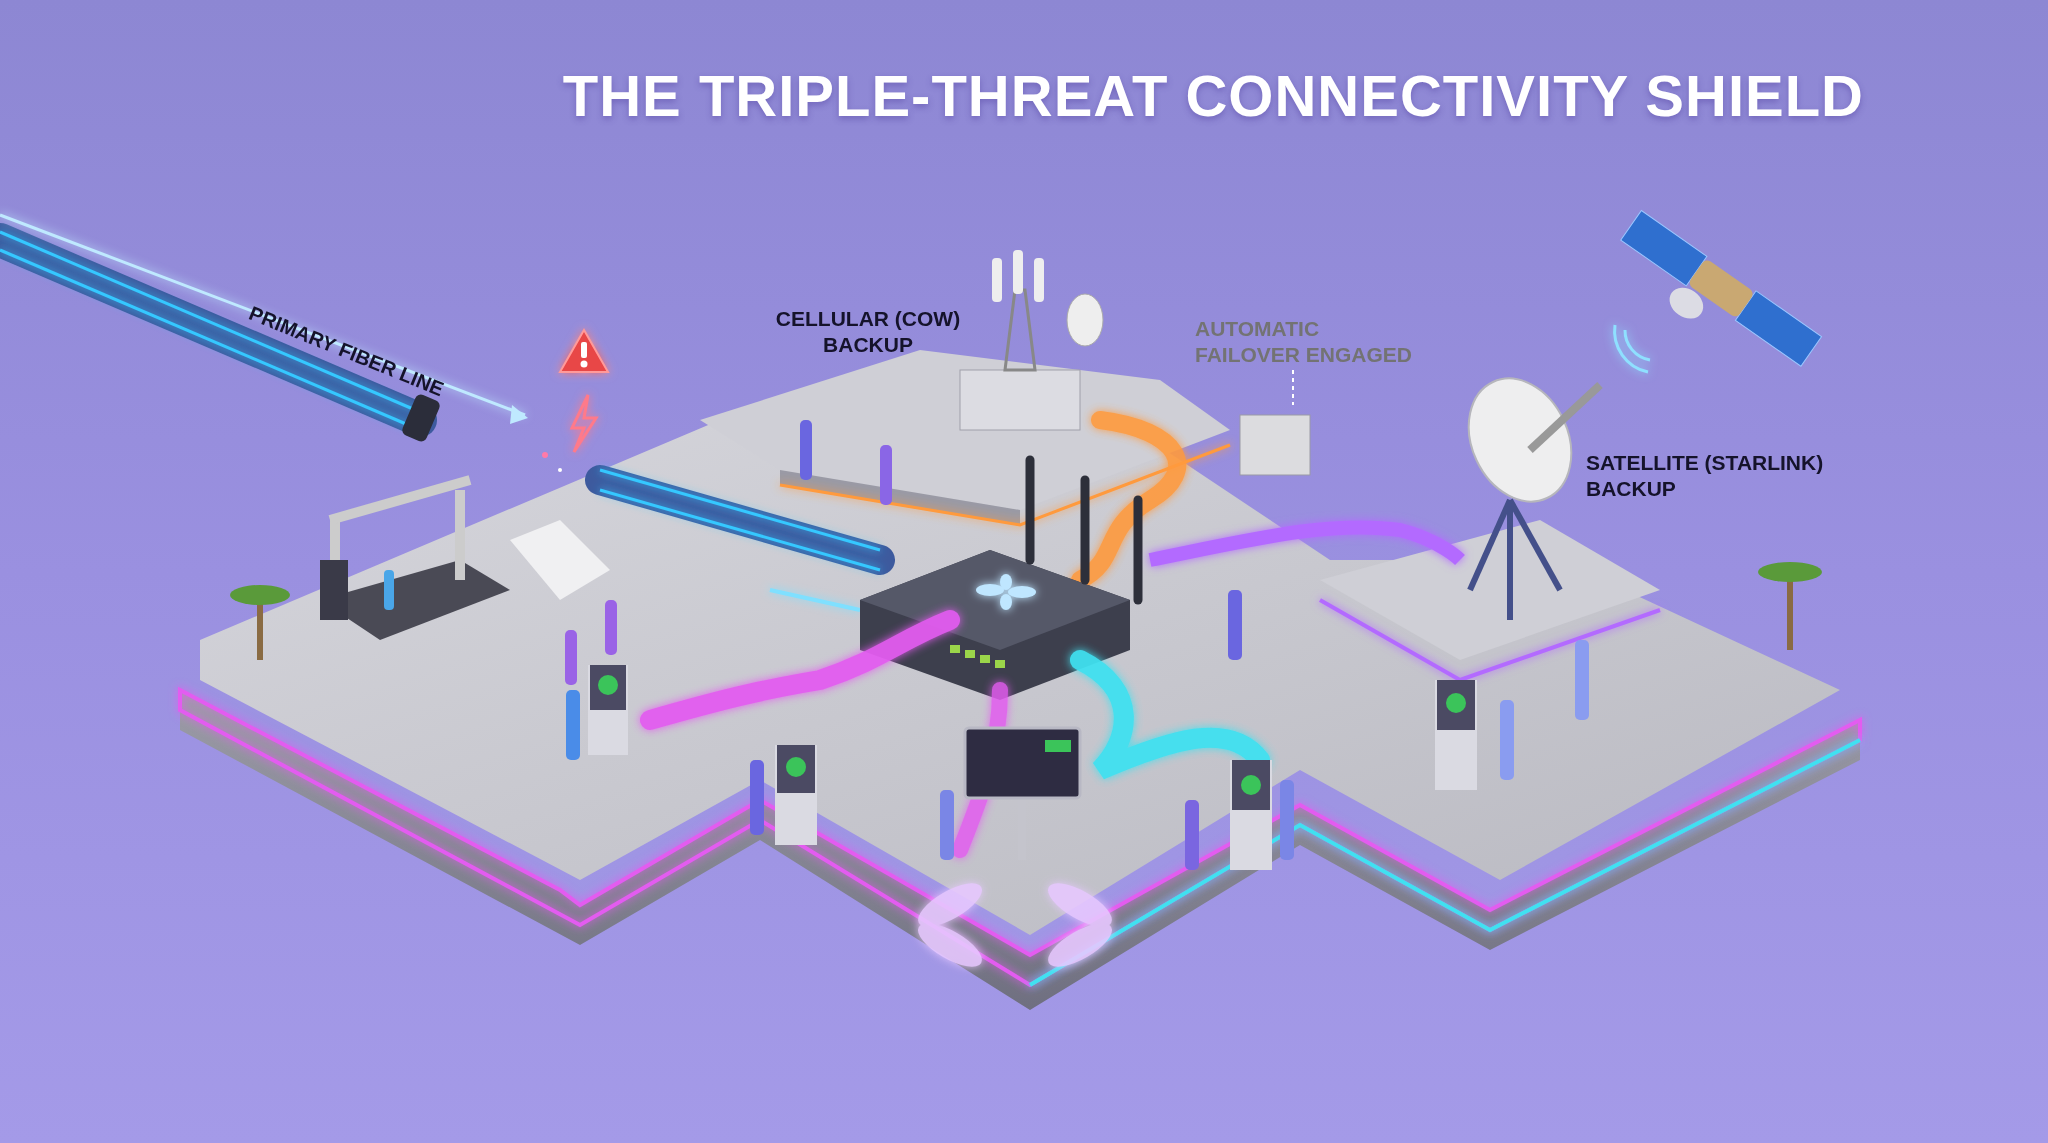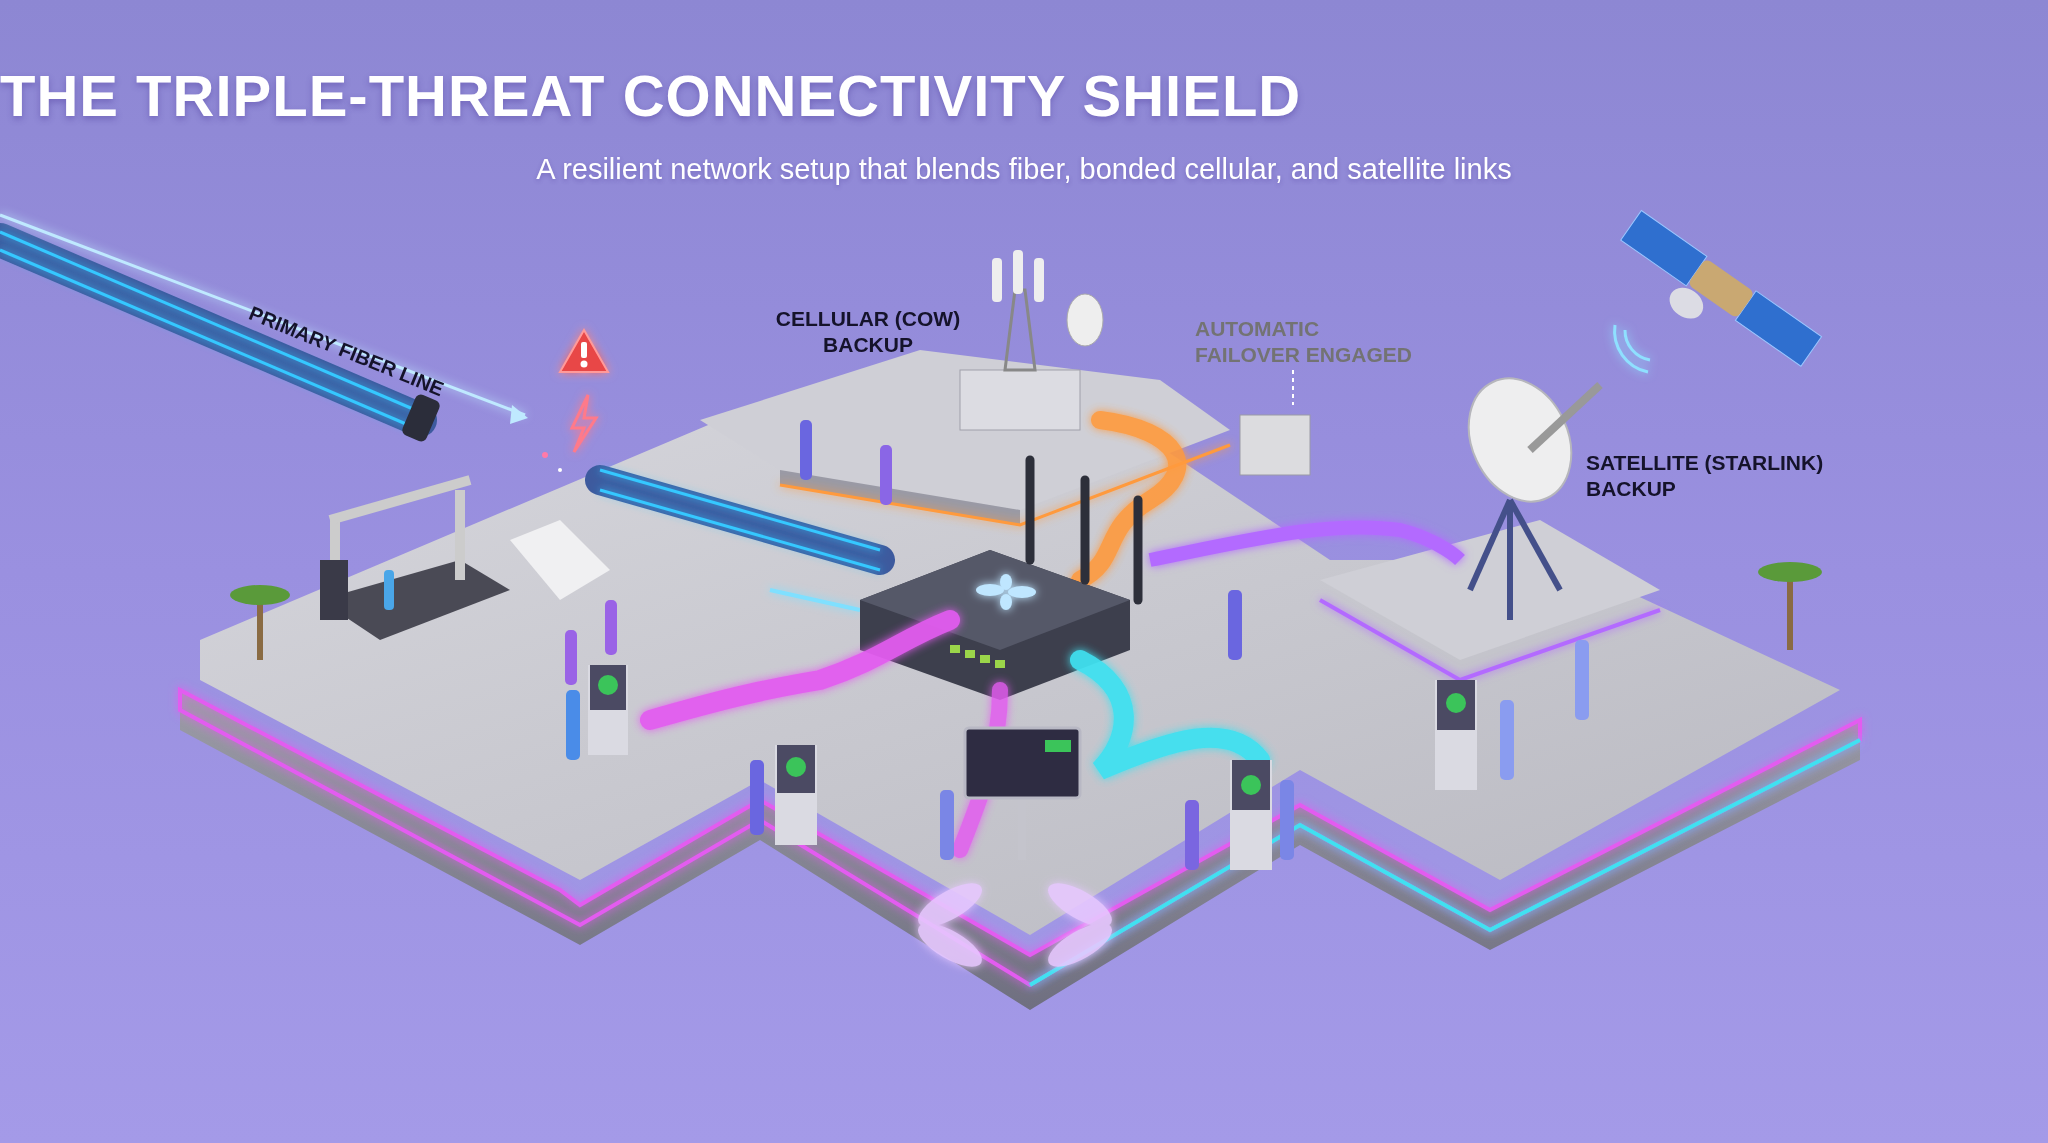--- a/index.html
+++ b/index.html
@@ -1,18 +1,18 @@
 <!DOCTYPE html>
 <html><head>
 <meta charset="utf-8">
 <style>
   html,body{margin:0;padding:0;}
   body{width:2048px;height:1143px;overflow:hidden;background:linear-gradient(180deg,#8d87d3 0%,#9a90e0 50%,#a49ae8 100%);font-family:"Liberation Sans",sans-serif;position:relative;}
   .abs{position:absolute;}
-  .title{left:0;width:1864px;top:62px;text-align:left;color:#fff;font-weight:700;font-size:58px;letter-spacing:1px;text-shadow:0 3px 6px rgba(60,40,140,.35);}
+  .title{left:0;width:1864px;top:62px;text-align:right;color:#fff;font-weight:700;font-size:58px;letter-spacing:1px;text-shadow:0 3px 6px rgba(60,40,140,.35);}
   .subtitle{left:0;width:2048px;top:150px;text-align:center;color:#fff;font-size:29px;line-height:38px;text-shadow:0 2px 4px rgba(60,40,140,.3);}
   .label-dark{color:#15132b;font-weight:700;font-size:21px;line-height:26px;}
   .label-light{color:#737373;font-weight:700;font-size:21px;line-height:26px;}
   svg{position:absolute;left:0;top:0;}
 </style>
 </head>
 <body>
 
 <svg width="2048" height="1143" viewBox="0 0 2048 1143">
   <defs>
@@ -194,21 +194,20 @@
     <rect x="1500" y="700" width="14" height="80" rx="5" fill="#8a9cf0"></rect>
     <rect x="1575" y="640" width="14" height="80" rx="5" fill="#8a9cf0"></rect>
     <rect x="1228" y="590" width="14" height="70" rx="5" fill="#6a66e0"></rect>
     <rect x="800" y="420" width="12" height="60" rx="5" fill="#6a66e0"></rect>
     <rect x="880" y="445" width="12" height="60" rx="5" fill="#8a66e6"></rect>
   </g>
 </svg>
 
 <div class="abs title">THE TRIPLE-THREAT CONNECTIVITY SHIELD</div>
 <div class="abs subtitle">
-  <div>A resilient network setup that blends fiber, bonded cellular, and satellite links</div>
 </div>
 
 <div class="abs label-dark" style="left:255px;top:300px;transform:rotate(22deg);transform-origin:left top;font-size:20px;">PRIMARY FIBER LINE</div>
 
 <div class="abs label-dark" style="left:768px;top:306px;text-align:center;width:200px;">
   <div>CELLULAR (COW)</div>
   <div>BACKUP</div>
 </div>
 
 <div class="abs label-light" style="left:1195px;top:316px;">

